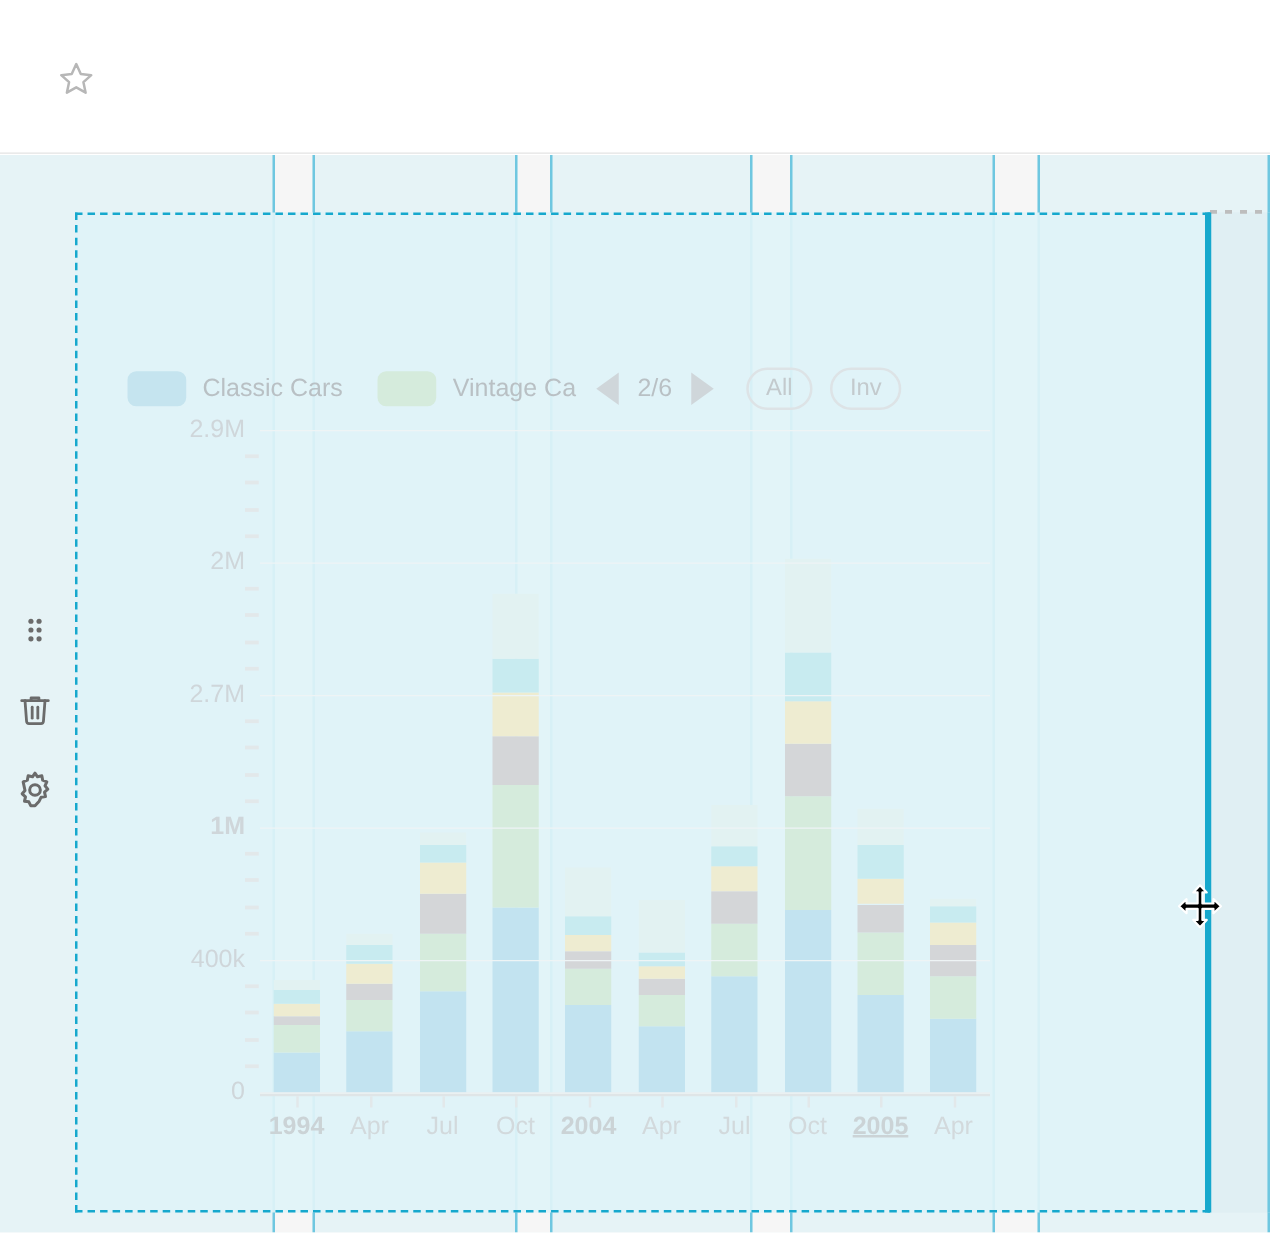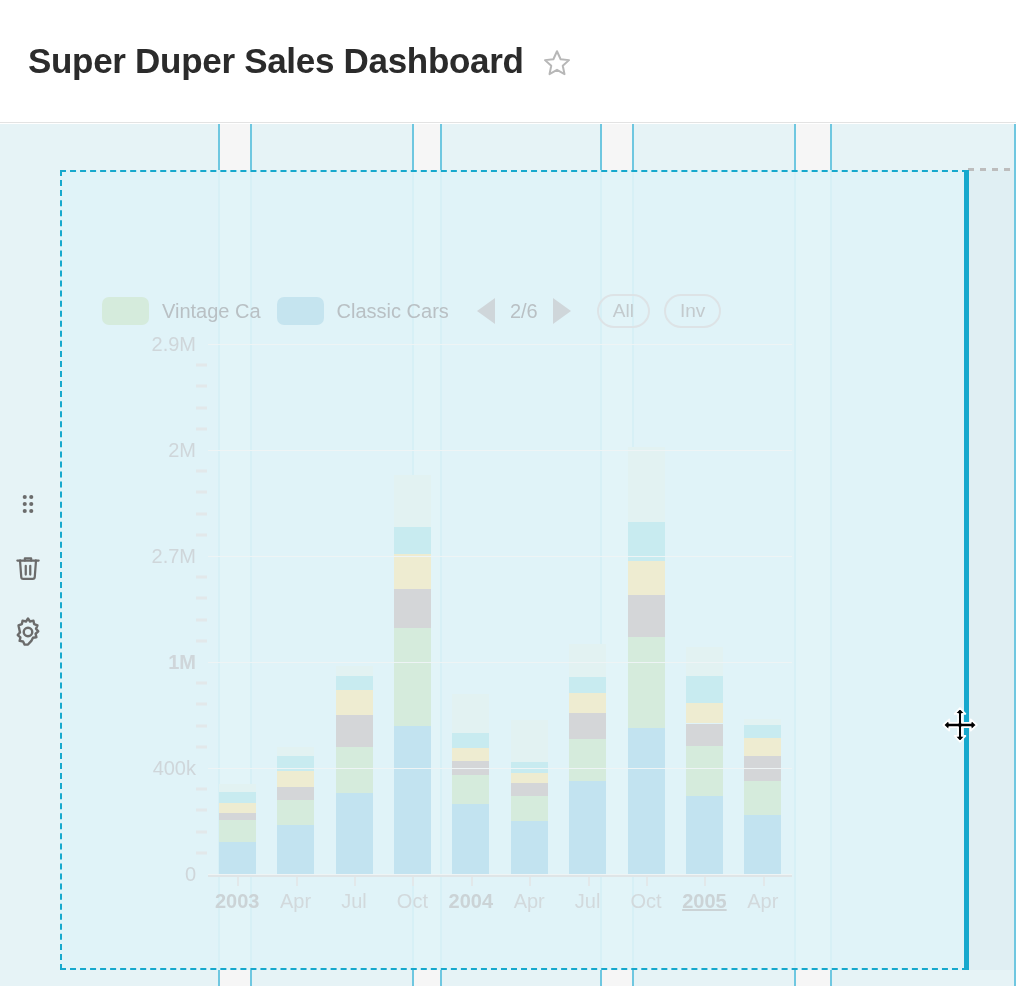--- a/index.html
+++ b/index.html
@@ -141,21 +141,20 @@
     position:absolute; left:941px; top:582px; width:38px; height:38px;
     pointer-events:none;
   }
 </style>
 </head>
 <body>
 
 <div id="app">
 
   <div class="header">
-    <div class="page-title">Super Duper Sales Dashboard</div>
     <span class="star-icon">
       <svg width="30" height="30" viewBox="0 0 24 24" fill="none" stroke="#b7b7b7" stroke-width="1.6" stroke-linejoin="round">
         <polygon points="12,2.6 14.9,9 21.6,9.7 16.6,14.2 18,20.9 12,17.5 6,20.9 7.4,14.2 2.4,9.7 9.1,9"></polygon>
       </svg>
     </span>
   </div>
 
   <div class="canvas">
 
     <div class="grid-guides">
@@ -167,28 +166,28 @@
     </div>
 
     <div class="card-ghost"></div>
     <div class="card-ghost-top"></div>
 
     <div class="card">
 
 
       <div class="legend-row">
 
+        <div class="legend-item">
+          <span class="legend-swatch" style="background:#c5e4ef;"></span>
+          <span class="legend-label">Classic Cars</span>
+        </div>
+
         <div class="legend-item" style="margin-right:16px;">
           <span class="legend-swatch" style="background:#d5ebdc;"></span>
           <span class="legend-label">Vintage Ca</span>
-        </div>
-
-        <div class="legend-item">
-          <span class="legend-swatch" style="background:#c5e4ef;"></span>
-          <span class="legend-label">Classic Cars</span>
         </div>
 
         <div class="pager">
           <span class="pg-arrow pg-prev"></span>
           <span class="pg-count">2/6</span>
           <span class="pg-arrow pg-next"></span>
         </div>
 
         <div class="pill">All</div>
         <div class="pill">Inv</div>
@@ -306,21 +305,21 @@
             </div>
           </div>
         <div class="axis-line"></div>
       <div class="gridline" style="top: 530px;"></div>
           <div class="gridline" style="top: 424px;"></div>
           <div class="gridline" style="top: 318px;"></div>
           <div class="gridline" style="top: 212px;"></div>
           <div class="gridline" style="top: 106px;"></div>
           <div class="gridline" style="top: 0px;"></div>
           <div class="x-tick" style="left: 145.2px;"></div>
-          <div class="x-label major" style="left: 145.2px;">2003</div>
+          <div class="x-label major" style="left: 145.2px;">1994</div>
           <div class="x-tick" style="left: 203.6px;"></div>
           <div class="x-label" style="left: 203.6px;">Apr</div>
           <div class="x-tick" style="left: 262px;"></div>
           <div class="x-label" style="left: 262px;">Jul</div>
           <div class="x-tick" style="left: 320.4px;"></div>
           <div class="x-label" style="left: 320.4px;">Oct</div>
           <div class="x-tick" style="left: 378.8px;"></div>
           <div class="x-label major" style="left: 378.8px;">2004</div>
           <div class="x-tick" style="left: 437.2px;"></div>
           <div class="x-label" style="left: 437.2px;">Apr</div>

